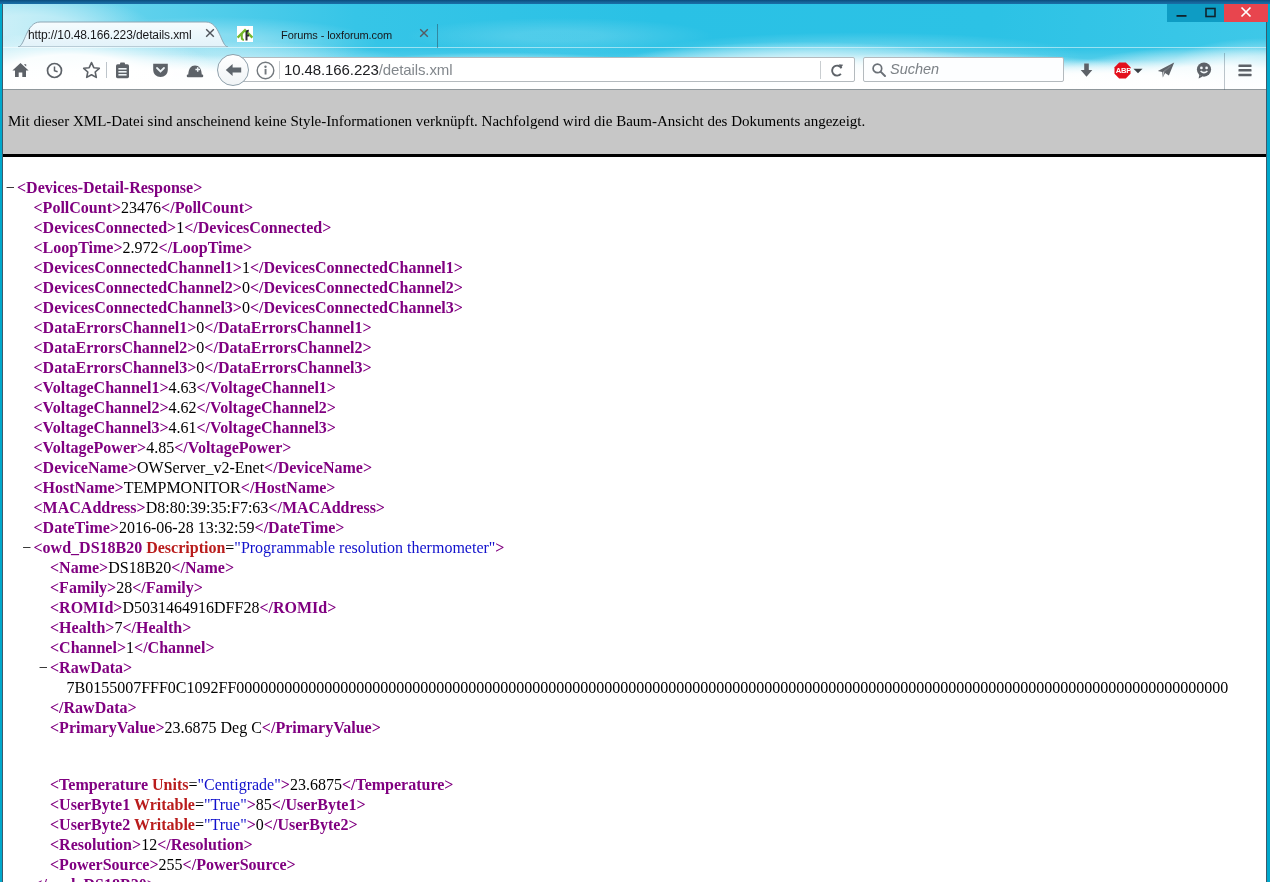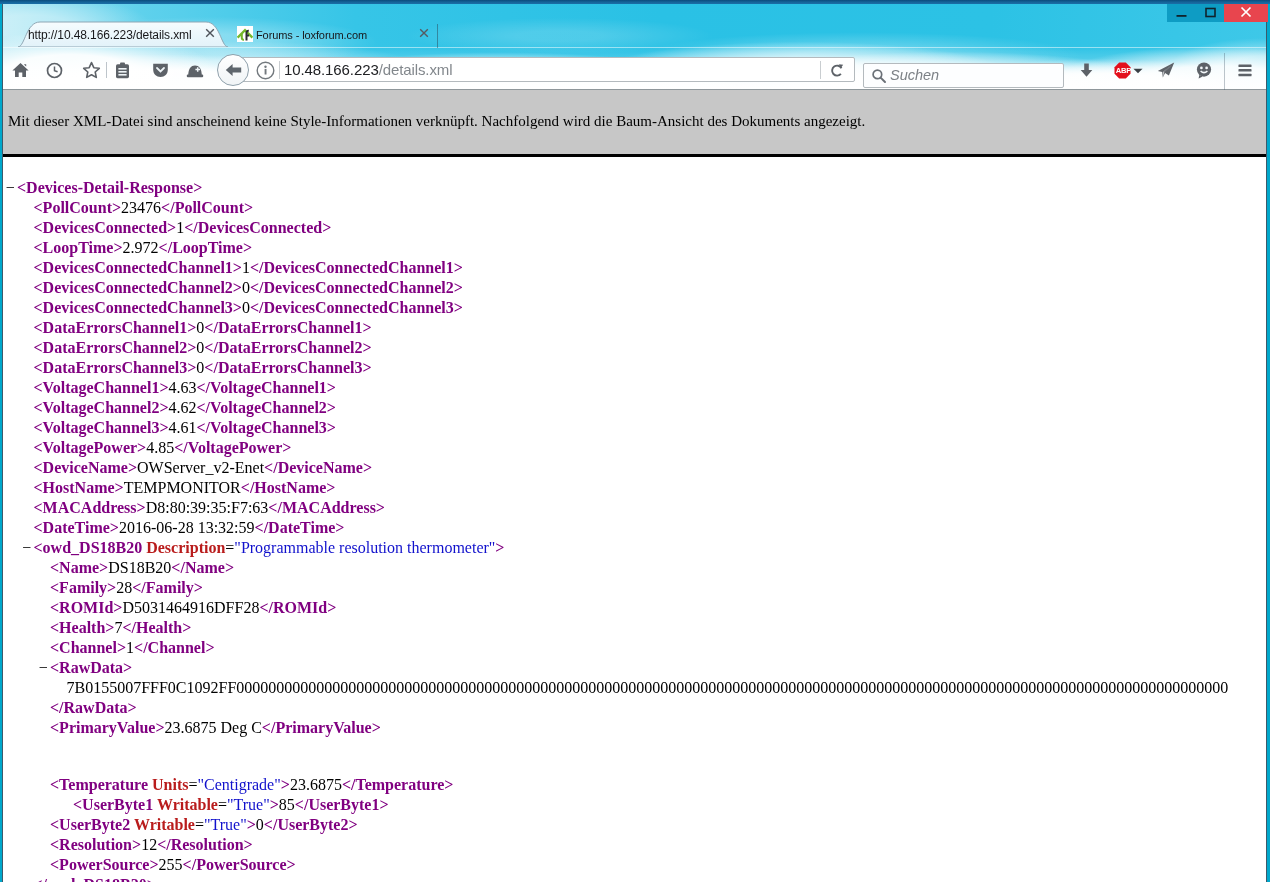--- a/index.html
+++ b/index.html
@@ -52,21 +52,21 @@
 
 
 .tab-active { position:absolute; left:17px; top:17px; width:212px; height:26px; z-index:5; }
 .tab-active .shape { position:absolute; inset:0; }
 .tab-label { position:absolute; left:11px; top:6.5px; width:168px; font-size:12px;
   letter-spacing:-0.1px; color:#17171a; white-space:nowrap; overflow:hidden; }
 .tab-close { position:absolute; width:16px; height:16px; top:4px; }
 .tab-active .tab-close { right:11px; }
 .tab-inactive { position:absolute; left:232px; top:17px; width:206px; height:26px; z-index:5; }
 .tab-inactive .favicon { position:absolute; left:5px; top:5px; width:16px; height:16px; }
-.tab-inactive .tab-label { left:24px; width:150px; font-size:11px; letter-spacing:-0.1px; top:7.5px; }
+.tab-inactive .tab-label { left:10px; width:150px; font-size:11px; letter-spacing:-0.1px; top:7.5px;text-align:right; }
 .tab-inactive .tab-close { right:6px; }
 .tab-sep { position:absolute; left:437px; top:20px; width:1px; height:24px;
   background:rgba(40,60,75,.45); z-index:5; }
 
 
 .navbar { position:absolute; left:0; top:43px; width:1270px; height:43px; border-top:1px solid rgba(255,255,255,.5); }
 .nicon { position:absolute; top:0; color:#5d6268; }
 .vsep { position:absolute; width:1px; background:rgba(70,90,105,.35); }
 
 .backbtn { position:absolute; left:217px; top:6px; width:32px; height:32px; border-radius:50%;
@@ -75,21 +75,21 @@
 .urlbar { position:absolute; left:232px; top:9px; width:623px; height:25px;
   background:#fff; border:1px solid #b4babe; border-radius:2px; z-index:6; }
 .urlbar .inner-sep1 { position:absolute; left:46px; top:3px; width:1px; height:18px; background:#c9cdd0; }
 .urlbar .inner-sep2 { position:absolute; right:33px; top:3px; width:1px; height:18px; background:#c9cdd0; }
 .url-text { position:absolute; left:51px; top:3px; font-size:15px; letter-spacing:-0.1px; white-space:nowrap; }
 .url-host { color:#202124; }
 .url-path { color:#82878c; }
 .info-icon { position:absolute; left:23px; top:3px; width:19px; height:19px; color:#73797e; }
 .reload-icon { position:absolute; right:9px; top:4px; width:17px; height:17px; color:#5d6268; }
 
-.searchbox { position:absolute; left:863px; top:15px; width:201px; height:25px;
+.searchbox { position:absolute; left:863px; top:9px; width:201px; height:25px;
   background:#fdfeff; border:1px solid #b4babe; border-radius:2px; z-index:6; }
 .search-icon { position:absolute; left:7px; top:4px; width:16px; height:16px; color:#6a7077; }
 .search-ph { position:absolute; left:26px; top:3px; font-size:14.5px; font-style:italic; color:#7c8186; }
 
 .abp { position:absolute; width:17px; height:17px; }
 .abp-label { position:absolute; left:0; top:4.6px; width:17px; text-align:right; font-size:7.6px;
   font-weight:bold; color:#fff; letter-spacing:-0.3px; font-family:"Liberation Sans",sans-serif; }
 
 
 .banner { position:absolute; left:0; top:90px; width:1270px; height:67px;
@@ -282,21 +282,21 @@
       <div class="xline" style="padding-left: 47px;"><span class="s-m">&lt;Name&gt;</span><span class="s-t">DS18B20</span><span class="s-m">&lt;/Name&gt;</span></div>
       <div class="xline" style="padding-left: 47px;"><span class="s-m">&lt;Family&gt;</span><span class="s-t">28</span><span class="s-m">&lt;/Family&gt;</span></div>
       <div class="xline" style="padding-left: 47px;"><span class="s-m">&lt;ROMId&gt;</span><span class="s-t">D5031464916DFF28</span><span class="s-m">&lt;/ROMId&gt;</span></div>
       <div class="xline" style="padding-left: 47px;"><span class="s-m">&lt;Health&gt;</span><span class="s-t">7</span><span class="s-m">&lt;/Health&gt;</span></div>
       <div class="xline" style="padding-left: 47px;"><span class="s-m">&lt;Channel&gt;</span><span class="s-t">1</span><span class="s-m">&lt;/Channel&gt;</span></div>
       <div class="xline" style="padding-left: 47px;"><span class="exp" style="left: 35.8px;">−</span><span class="s-m">&lt;RawData&gt;</span></div>
       <div class="xline" style="padding-left: 63.5px;"><span class="s-t">7B0155007FFF0C1092FF0000000000000000000000000000000000000000000000000000000000000000000000000000000000000000000000000000000000000000000000000000</span></div>
       <div class="xline" style="padding-left: 47px;"><span class="s-m">&lt;/RawData&gt;</span></div>
       <div class="xline" style="padding-left: 47px;"><span class="s-m">&lt;PrimaryValue&gt;</span><span class="s-t">23.6875 Deg C</span><span class="s-m">&lt;/PrimaryValue&gt;</span></div>
       <div class="xline" style="padding-left: 47px; margin-top: 37px;"><span class="s-m">&lt;Temperature </span><span class="s-a">Units</span><span class="s-e">=</span><span class="s-v">"Centigrade"</span><span class="s-m">&gt;</span><span class="s-t">23.6875</span><span class="s-m">&lt;/Temperature&gt;</span></div>
-      <div class="xline" style="padding-left: 70px;"><span class="s-m">&lt;UserByte1 </span><span class="s-a">Writable</span><span class="s-e">=</span><span class="s-v">"True"</span><span class="s-m">&gt;</span><span class="s-t">85</span><span class="s-m">&lt;/UserByte1&gt;</span></div>
+      <div class="xline" style="padding-left: 47px;"><span class="s-m">&lt;UserByte1 </span><span class="s-a">Writable</span><span class="s-e">=</span><span class="s-v">"True"</span><span class="s-m">&gt;</span><span class="s-t">85</span><span class="s-m">&lt;/UserByte1&gt;</span></div>
       <div class="xline" style="padding-left: 47px;"><span class="s-m">&lt;UserByte2 </span><span class="s-a">Writable</span><span class="s-e">=</span><span class="s-v">"True"</span><span class="s-m">&gt;</span><span class="s-t">0</span><span class="s-m">&lt;/UserByte2&gt;</span></div>
       <div class="xline" style="padding-left: 47px;"><span class="s-m">&lt;Resolution&gt;</span><span class="s-t">12</span><span class="s-m">&lt;/Resolution&gt;</span></div>
       <div class="xline" style="padding-left: 47px;"><span class="s-m">&lt;PowerSource&gt;</span><span class="s-t">255</span><span class="s-m">&lt;/PowerSource&gt;</span></div>
       <div class="xline" style="padding-left: 30.5px;"><span class="s-m">&lt;/owd_DS18B20&gt;</span></div>
       <div class="xline" style="padding-left: 14px;"><span class="s-m">&lt;/Devices-Detail-Response&gt;</span></div>
     </div>
 
   <div class="frame-left"></div>
   <div class="frame-right"></div>
 </div>

